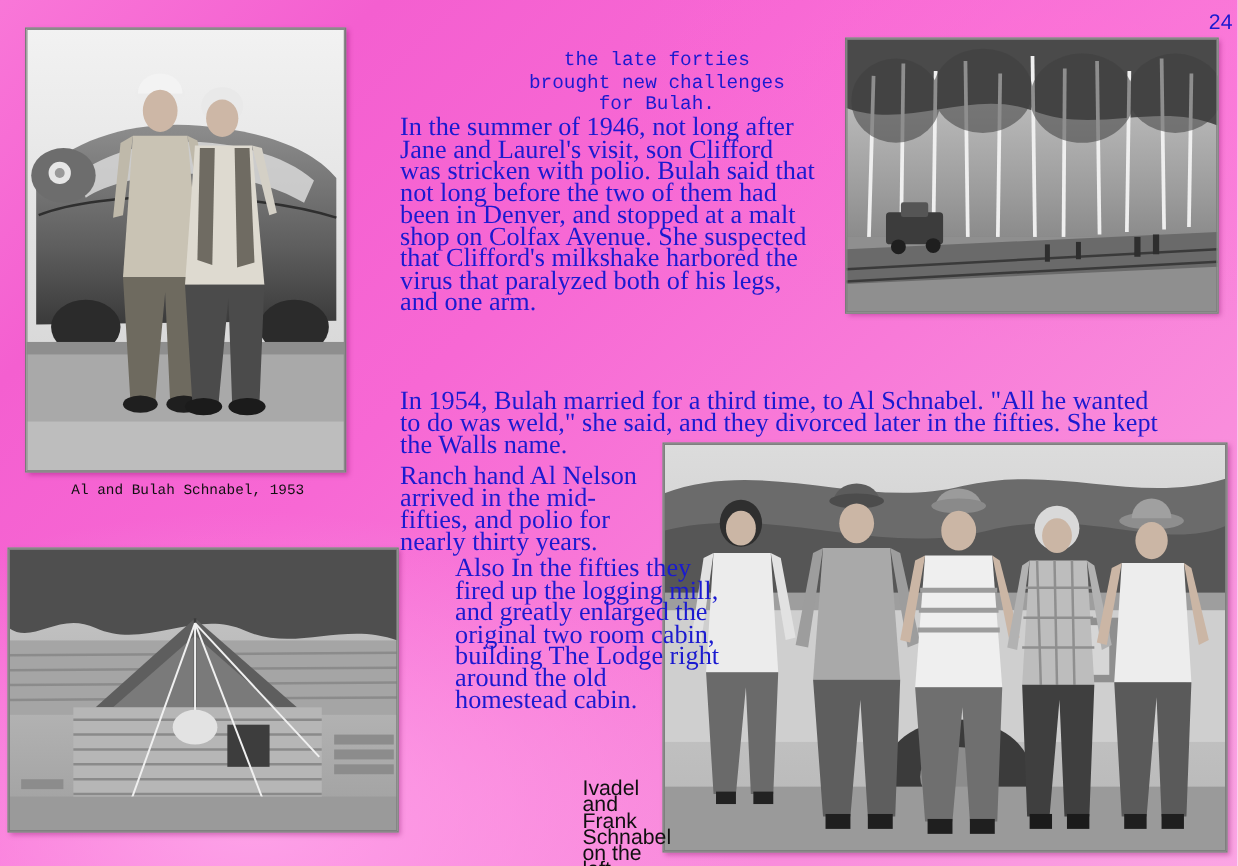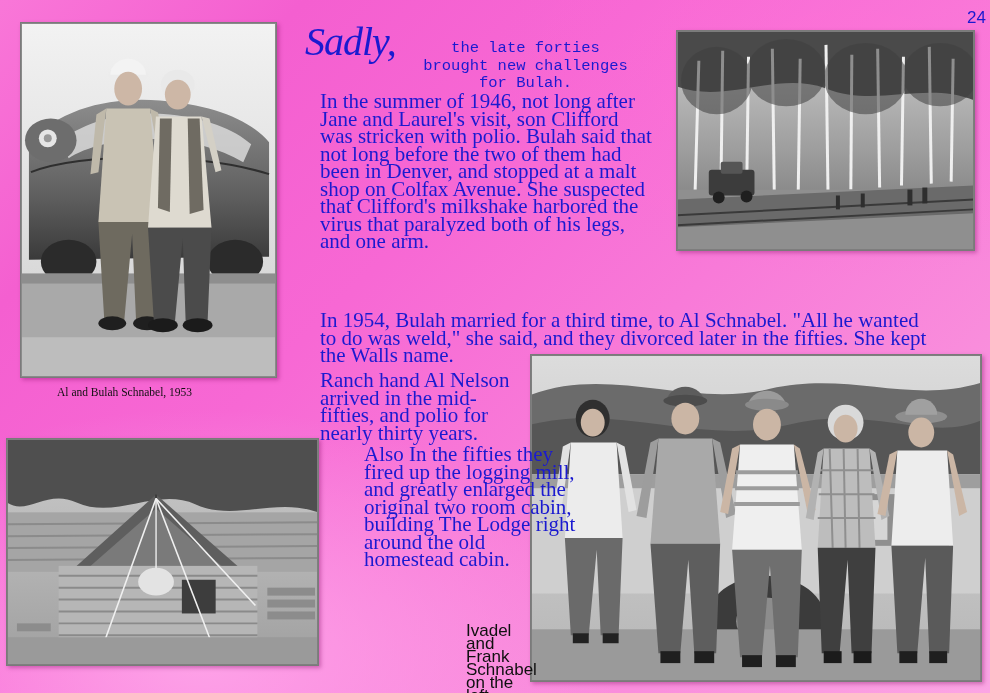--- a/index.html
+++ b/index.html
@@ -45,21 +45,21 @@
     overflow: hidden;
     background: #b9b9b9;
     border: 1px solid #7a7a7a;
     box-shadow: 2px 2px 4px rgba(120,0,90,0.35);
   }
   .photo svg { display: block; width: 100%; height: 100%; }
   .caption {
     position: absolute;
     color: #101010;
     font-size: 11.5px;
-    font-family: Liberation Serif, serif;
+    font-family: Liberation Mono, monospace;
   }
   .caption-small {
     position: absolute;
     color: #101010;
     font-size: 17px;
     line-height: 13px;
     font-family: "Liberation Sans", sans-serif;
   }
   .text-block {
     position: absolute;
@@ -367,21 +367,20 @@
         <path d="M418 96 L430 162 L438 158 L424 100 Z" fill="#cbb6a5"></path>
         <path d="M362 192 L424 192 L420 300 L400 300 L396 204 L388 300 L368 300 Z" fill="#5a5a5a"></path>
         <rect x="370" y="298" width="18" height="12" fill="#1f1f1f"></rect>
         <rect x="400" y="298" width="18" height="12" fill="#1f1f1f"></rect>
       </g>
       <rect width="452" height="328" fill="none" stroke="#7f7f7f" stroke-width="2"></rect>
     </svg>
   </div>
   <div class="caption-small" id="caption-group">Ivadel and Frank Schnabel on the left</div>
 
-  <div class="headline-script" style="left:305px; top:22px;">Sadly,</div>
   <div class="headline-rest" style="left:418px; top:40px; width:215px;">the late forties brought new challenges for Bulah.</div>
 
   <div class="text-block" style="left:320px; top:93px; width:332px;">In the summer of 1946, not long after Jane and Laurel's visit, son Clifford was stricken with polio. Bulah said that not long before the two of them had been in Denver, and stopped at a malt shop on Colfax Avenue. She suspected that Clifford's milkshake harbored the virus that paralyzed both of his legs, and one arm.</div>
   <div class="text-block" style="left:320px; top:312px; width:620px;">In 1954, Bulah married for a third time,  to Al Schnabel. "All he wanted to do was weld," she said, and they divorced later in the fifties. She kept the Walls name.</div>
   <div class="text-block" style="left:320px; top:372px; width:200px;">Ranch hand Al Nelson arrived in the mid-fifties, and polio for nearly thirty years.</div>
   <div class="text-block" style="left:320px; top:446px; width:215px;margin-left:44px;">Also In the fifties they fired up the logging mill, and greatly enlarged the original two room cabin, building The Lodge right around the old homestead cabin.</div>
 
 </div>
 
 </body></html>

